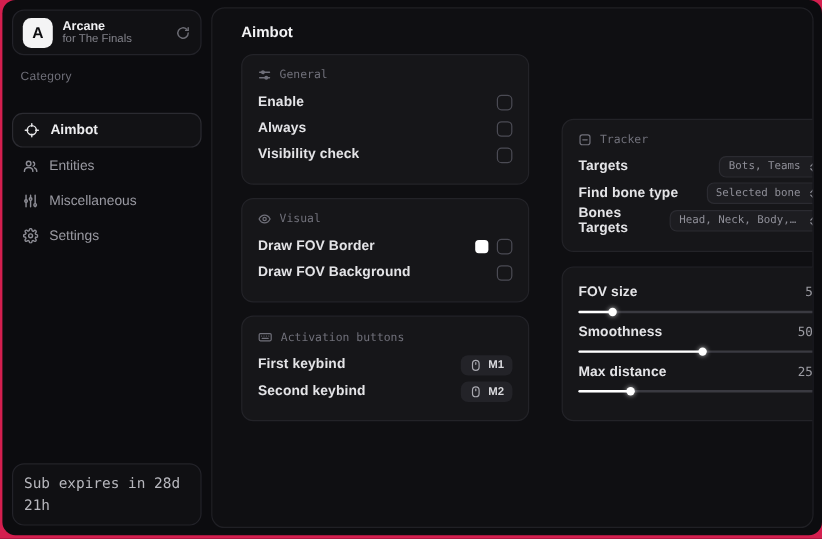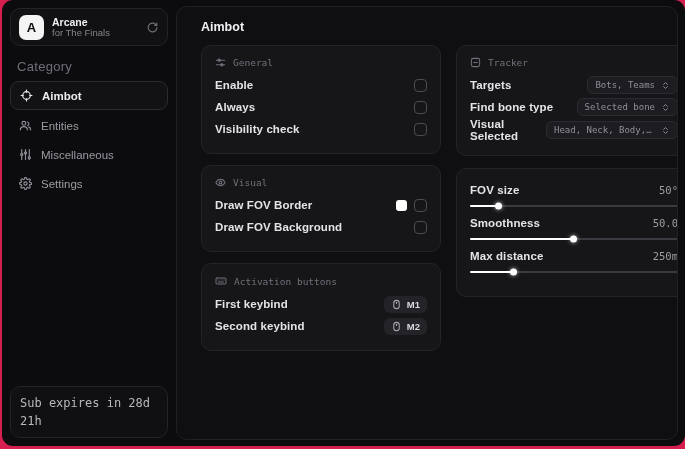--- a/index.html
+++ b/index.html
@@ -19,21 +19,21 @@
   }
   .logo {
     width:25px; height:25px; border-radius:7px; background:#f4f4f5; color:#0c0c0f;
     display:flex; align-items:center; justify-content:center; font-weight:bold; font-size:13px;
   }
   .brand-text { flex:1; line-height:1.15; }
   .brand-name { font-size:10.5px; font-weight:bold; color:#f0f0f2; }
   .brand-sub { font-size:9.5px; color:#84848c; }
   .sync { color:#6d6d75; display:flex; }
 
-  .cat-label { font-size:13px; color:#6f6f78; margin:13px 0 7px 7px; letter-spacing:.3px; }
+  .cat-label { font-size:10px; color:#6f6f78; margin:13px 0 24px 7px; letter-spacing:.3px; }
 
   .side-item {
     display:flex; align-items:center; gap:9px; padding:7px 9px; border-radius:9px;
     color:#9a9aa2; font-size:11.5px; margin-bottom:2px; cursor:default;
   }
   .side-item .ic { display:flex; color:#8d8d95; }
   .side-item.active {
     border:1px solid #2b2b31; background:#121215; color:#ededef; font-weight:bold;
   }
   .side-item.active .ic { color:#e8e8ea; }
@@ -44,21 +44,21 @@
   }
   .subbox .l1 { font-family:"DejaVu Sans Mono", monospace; font-size:12px; color:#b7b7bd; }
   .subbox .l2 { font-family:"DejaVu Sans Mono", monospace; font-size:8.5px; color:#6b6b73; }
 
   
   .main {
     flex:1; margin:6px 7px 6px 0; border:1px solid #202025; border-radius:11px;
     background:#0f0f12; padding:13px 12px 12px 24px; overflow:hidden;
   }
   .page-title { font-size:12.5px; font-weight:bold; color:#f1f1f3; margin-bottom:11px; }
-  .cols { display:flex; gap:15px; align-items:flex-start; }
+  .cols { display:flex; gap:27px; align-items:flex-end; }
   .col-l { width:240px; flex:0 0 240px; display:flex; flex-direction:column; gap:11px; }
   .col-r { width:236px; flex:0 0 236px; display:flex; flex-direction:column; gap:12px; }
 
   .card {
     background:#161619; border:1px solid #232328; border-radius:10px; padding:11px 13px 13px 13px;
   }
   .card-head {
     display:flex; align-items:center; gap:7px; color:#70707a;
     font-family:"DejaVu Sans Mono", monospace; font-size:9.5px; margin-bottom:6px;
   }
@@ -291,21 +291,21 @@
             <span class="drop">
               <span class="val">Selected bone</span>
               <span class="ic">
                 <svg width="9" height="9" viewBox="0 0 24 24" fill="none" stroke="currentColor" stroke-width="2.6" stroke-linecap="round">
                   <path d="M7 9l5-5 5 5M7 15l5 5 5-5"></path>
                 </svg>
               </span>
             </span>
           </div>
           <div class="row">
-            <span class="row-label">Visual Selected</span>
+            <span class="row-label">Bones Targets</span>
             <span class="drop" style="max-width:132px;">
               <span class="val">Head, Neck, Body, Pe...</span>
               <span class="ic">
                 <svg width="9" height="9" viewBox="0 0 24 24" fill="none" stroke="currentColor" stroke-width="2.6" stroke-linecap="round">
                   <path d="M7 9l5-5 5 5M7 15l5 5 5-5"></path>
                 </svg>
               </span>
             </span>
           </div>
         </div>

